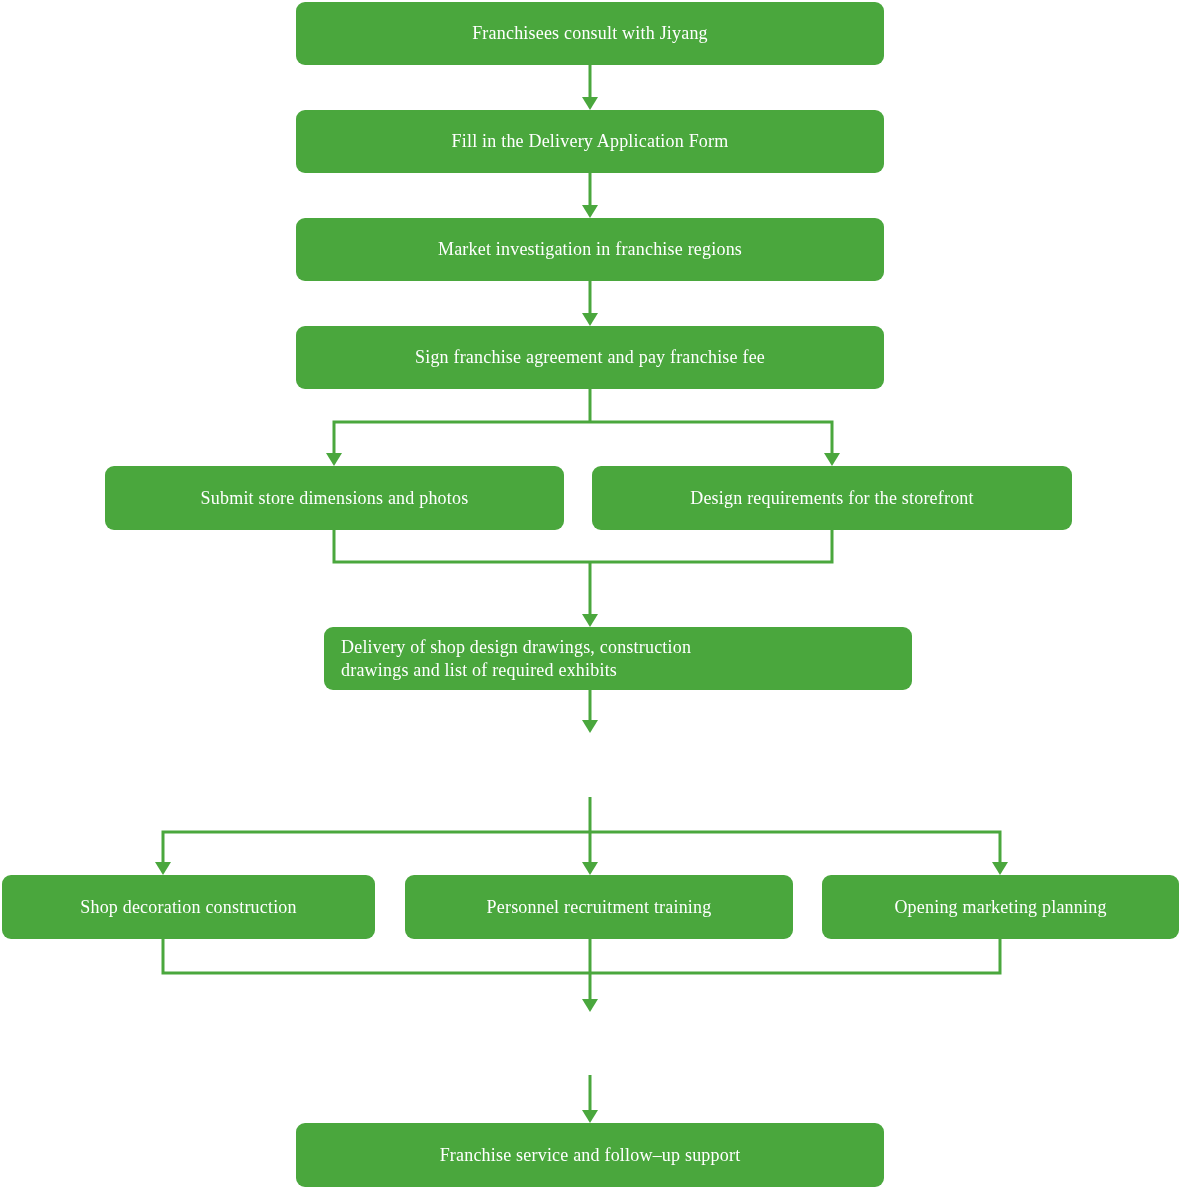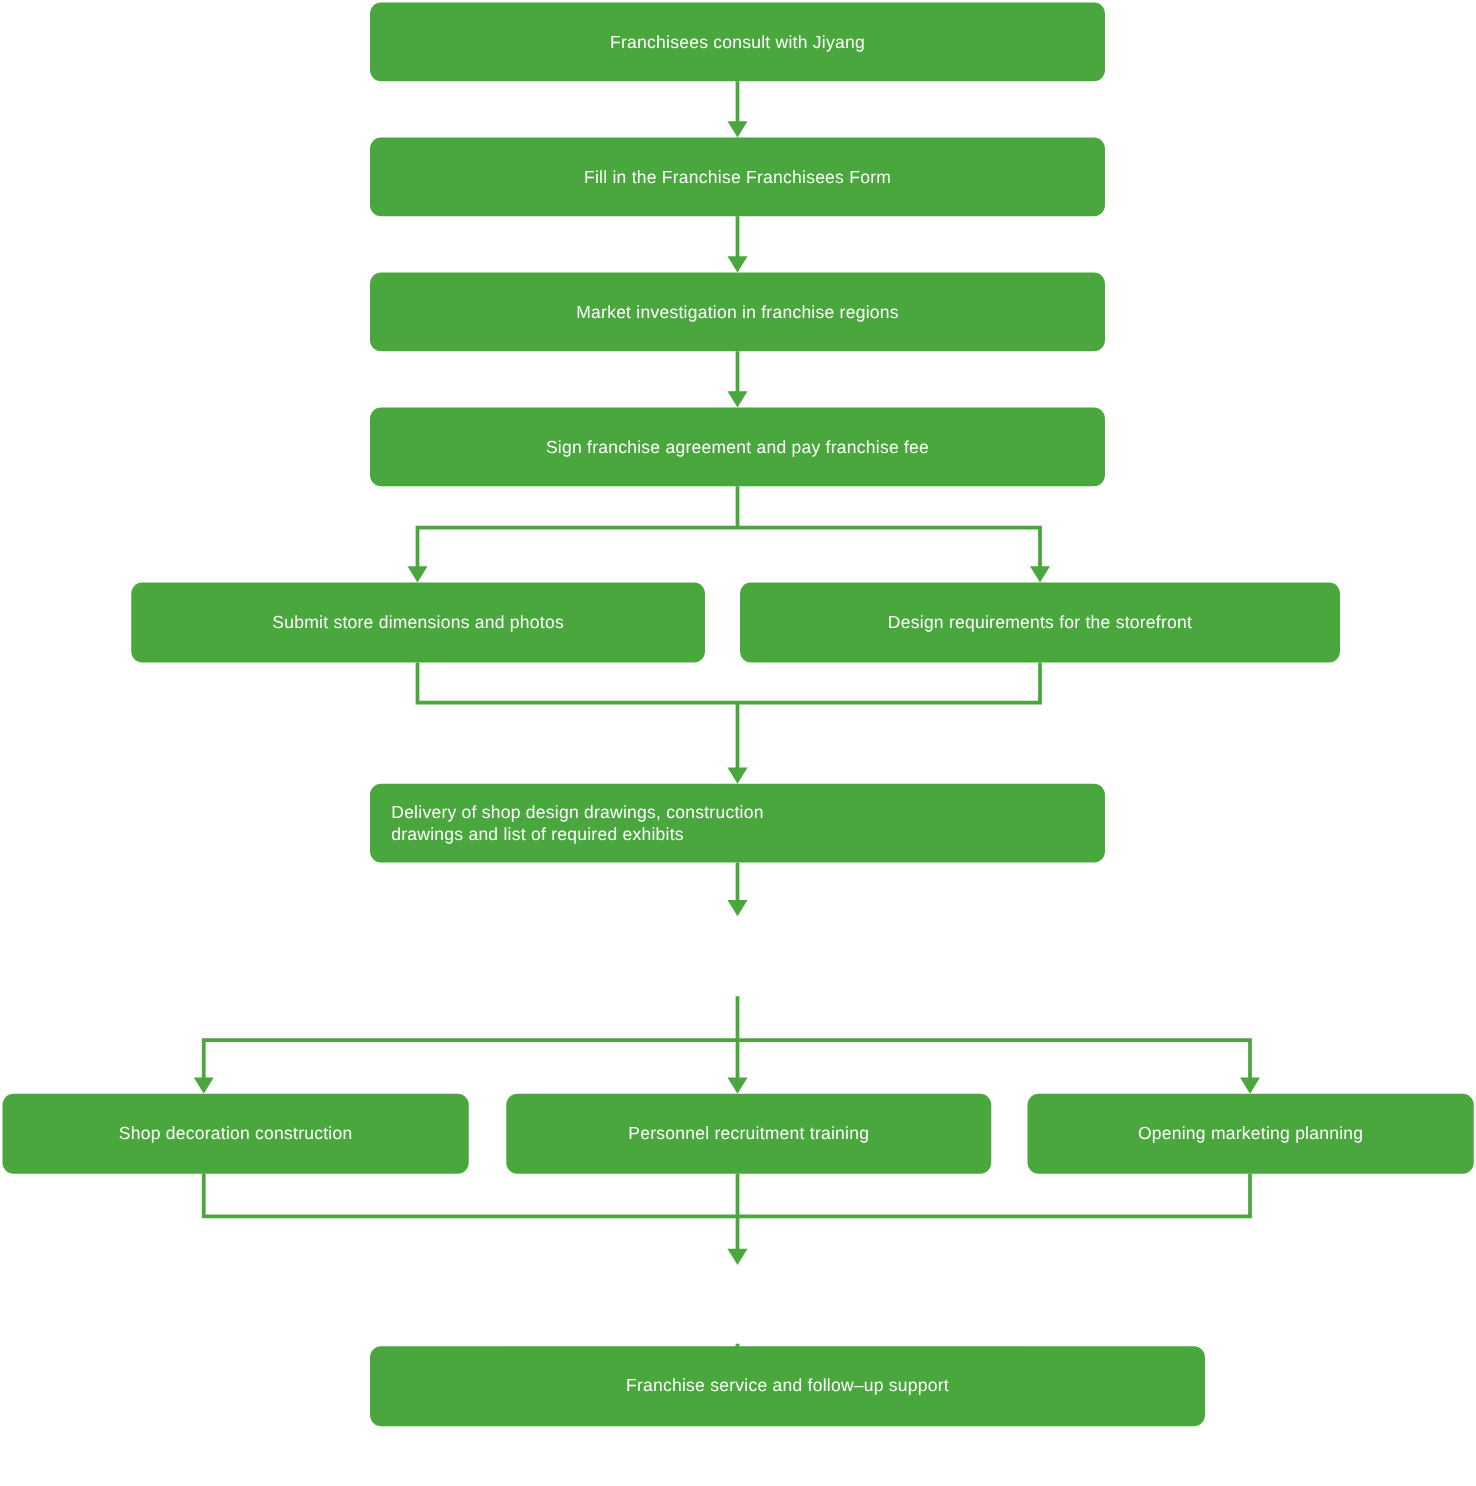--- a/index.html
+++ b/index.html
@@ -18,30 +18,32 @@
   .node {
     position:absolute;
     box-sizing:border-box;
     background:var(--green);
     color:var(--text);
     border-radius:9px;
     display:flex;
     align-items:center;
     justify-content:center;
     text-align:center;
-    font-size:14px;
+    font-size:18px;
     letter-spacing:0.2px;
     line-height:1.26;
     padding:0 14px;
+    font-family:Liberation Serif, serif;
   }
   .node.align-left {
     justify-content:flex-start;
     text-align:left;
     padding:0 34px 0 17px;
     white-space:pre-line;
+    margin-left:28px;
   }
 </style>
 </head>
 <body>
 
 <div class="canvas">
 
   <svg class="connectors" width="1181" height="1189" viewBox="0 0 1181 1189">
     <g>
       <path d="M590 65 V98"></path>
@@ -68,29 +70,29 @@
       <polygon points="582,720 598,720 590,733"></polygon>
       <polygon points="155,862 171,862 163,875"></polygon>
       <polygon points="582,862 598,862 590,875"></polygon>
       <polygon points="992,862 1008,862 1000,875"></polygon>
       <polygon points="582,999 598,999 590,1012"></polygon>
       <polygon points="582,1110 598,1110 590,1123"></polygon>
     </g>
   </svg>
 
   <div class="node" style="left:296px; top:2px;    width:588px; height:63px">Franchisees consult with Jiyang</div>
-  <div class="node" style="left:296px; top:110px;  width:588px; height:63px">Fill in the Franchise Franchisees Form</div>
+  <div class="node" style="left:296px; top:110px;  width:588px; height:63px">Fill in the Delivery Application Form</div>
   <div class="node" style="left:296px; top:326px;  width:588px; height:63px">Sign franchise agreement and pay franchise fee</div>
   <div class="node" style="left:296px; top:218px;  width:588px; height:63px">Market investigation in franchise regions</div>
 
   <div class="node" style="left:592px; top:466px;  width:480px; height:64px">Design requirements for the storefront</div>
   <div class="node" style="left:105px; top:466px;  width:459px; height:64px">Submit store dimensions and photos</div>
 
   <div class="node align-left" style="left:296px; top:627px; width:588px; height:63px">Delivery of shop design drawings, construction
 drawings and list of required exhibits</div>
 
   <div class="node" style="left:2px;   top:875px;  width:373px; height:64px">Shop decoration construction</div>
   <div class="node" style="left:405px; top:875px;  width:388px; height:64px">Personnel recruitment training</div>
   <div class="node" style="left:822px; top:875px;  width:357px; height:64px">Opening marketing planning</div>
 
-  <div class="node" style="left:296px; top:1077px; width:668px; height:64px">Franchise service and follow–up support</div>
+  <div class="node" style="left:296px; top:1123px; width:588px; height:64px">Franchise service and follow–up support</div>
 
 </div>
 
 </body></html>

